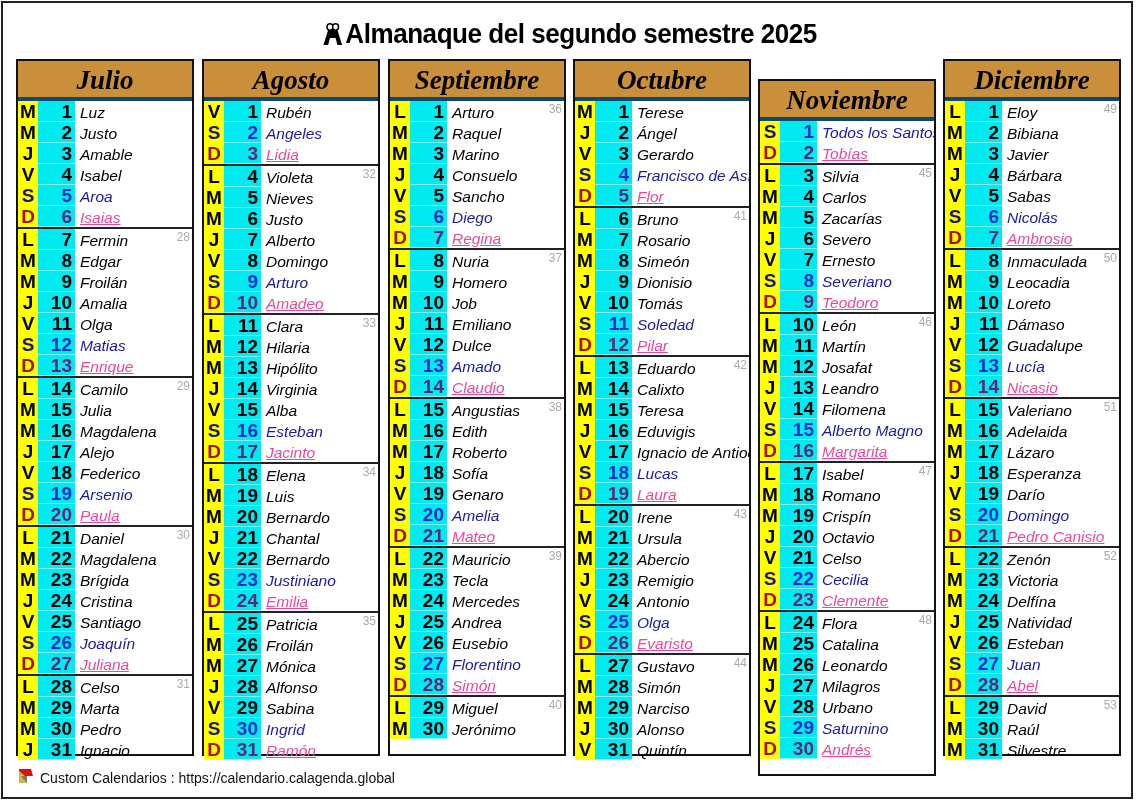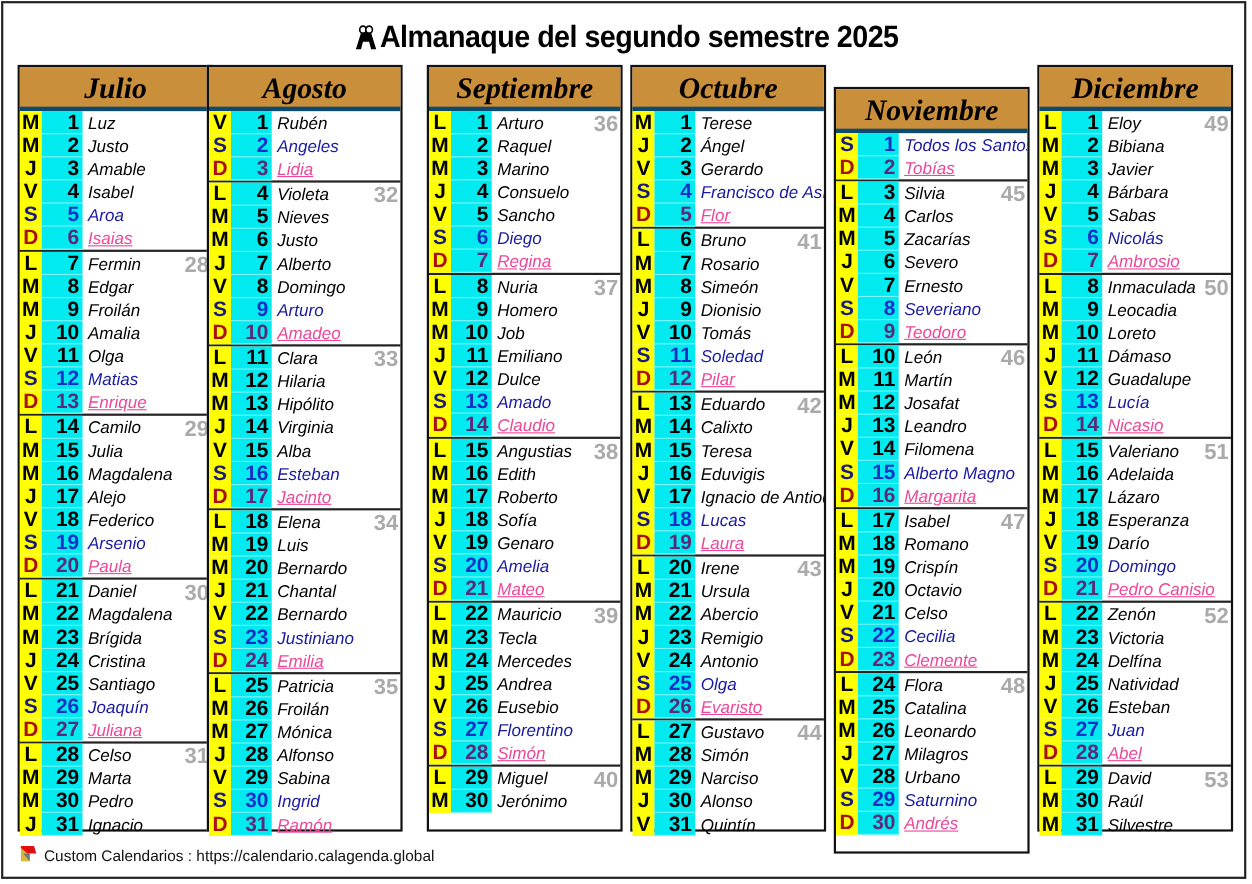--- a/index.html
+++ b/index.html
@@ -8,21 +8,21 @@
   .title{position:absolute;left:0;width:1138px;top:18px;text-align:center;font-family:"Liberation Sans",sans-serif;font-weight:bold;font-size:28px;letter-spacing:-0.5px;color:#000;transform:scaleX(0.93);}
   .title .logo{display:inline-block;width:24px;height:24px;vertical-align:-2px;margin-right:2px;}
   .month{position:absolute;top:59px;width:178px;height:697px;border:2px solid #111;box-sizing:border-box;background:#fff;}
   .mhead{height:36px;background:#c98f3a;border-bottom:4px solid #0c4a6e;text-align:center;font-family:"Liberation Serif",serif;font-style:italic;font-weight:bold;font-size:27px;line-height:38px;color:#000;}
   .week{position:relative;border-bottom:2px solid #222;}
   .week.last{border-bottom:none;}
   .row{display:flex;height:21px;line-height:21px;}
   .dl{width:20px;background:#ffff00;font-weight:bold;font-size:19px;text-align:center;}
   .dn{width:37px;background:#00eaf0;font-weight:bold;font-size:19px;text-align:right;padding-right:3px;box-sizing:border-box;border-bottom:1px solid #7ff4f6;}
   .nm{flex:1;padding-left:5px;font-style:italic;font-size:15.5px;white-space:nowrap;overflow:hidden;line-height:24px;}
-  .wk{position:absolute;right:2px;top:1px;font-weight:bold;font-size:20px;color:#aaa;}
+  .wk{position:absolute;right:2px;top:1px;font-weight:normal;font-size:12px;color:#aaa;}
   .c-w .dl,.c-w .dn,.c-w .nm{color:#000;}
   .c-s .dl{color:#1a1a7a;}
   .c-s .dn{color:#1530c8;}
   .c-s .nm{color:#1a1aa0;}
   .c-d .dl{color:#aa1010;}
   .c-d .dn{color:#5a2a7a;}
   .c-d .nm{color:#ec4899;text-decoration:underline;}
   .footer{position:absolute;left:18px;top:768px;font-size:14px;color:#111;}
   .footer .flag{display:inline-block;width:16px;height:16px;vertical-align:-1px;margin-right:6px;}
 </style>
@@ -205,21 +205,21 @@
           <span class="dn">30</span>
           <span class="nm">Pedro</span>
         </div>
         <div class="row c-w">
           <span class="dl">J</span>
           <span class="dn">31</span>
           <span class="nm">Ignacio</span>
         </div>
       </div>
     </div>
-    <div class="month" style="left: 188px;">
+    <div class="month" style="left: 202px;">
       <div class="mhead">Agosto</div>
       <div class="week">
         <div class="row c-w">
           <span class="dl">V</span>
           <span class="dn">1</span>
           <span class="nm">Rubén</span>
         </div>
         <div class="row c-s">
           <span class="dl">S</span>
           <span class="dn">2</span>

